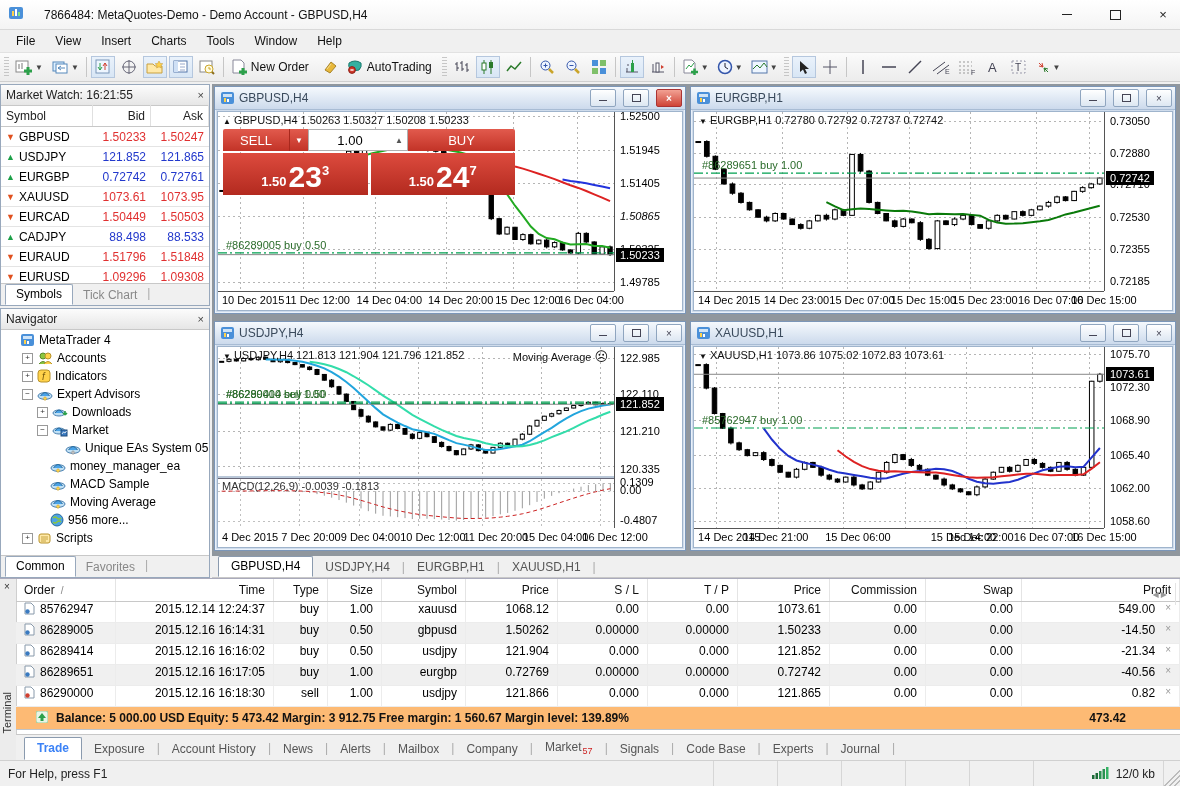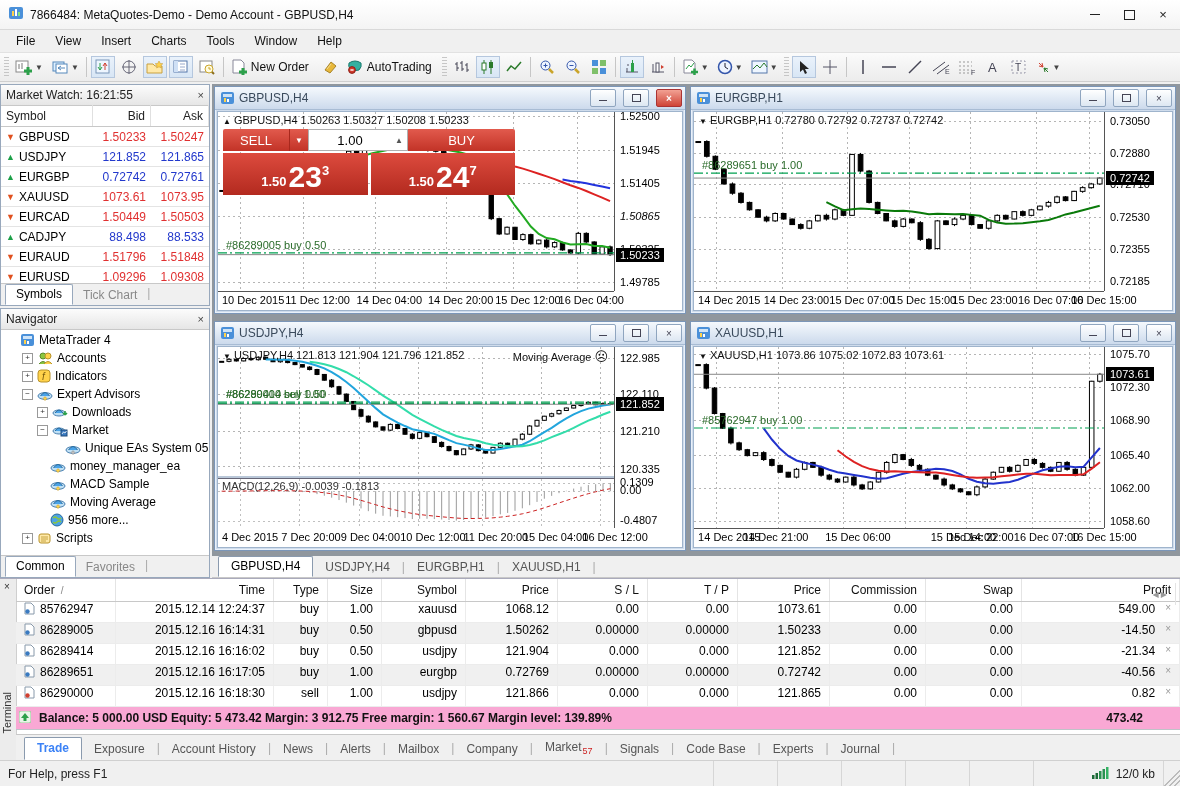--- a/index.html
+++ b/index.html
@@ -2,21 +2,21 @@
 <html><head>
 <meta charset="utf-8">
 <style>
   html,body{margin:0;padding:0;}
   body{width:1180px;height:786px;position:relative;overflow:hidden;
        font-family:"Liberation Sans","DejaVu Sans",sans-serif;font-size:12px;
        background:#f0f0f0;color:#000;-webkit-font-smoothing:antialiased;}
   .abs{position:absolute;}
   
   #titlebar{left:0;top:0;width:1180px;height:30px;background:linear-gradient(#ffffff,#f4f4f4);
-            border-bottom:1px solid #d9d9d9;display:flex;align-items:center;padding:0 0 0 8px;box-sizing:border-box;}
+            border-bottom:1px solid #d9d9d9;display:flex;align-items:center;padding:0 0 0 8px;box-sizing:border-box;gap:14px;}
   #titlebar .ttl{margin-left:6px;font-size:12px;color:#111;}
   #titlebar .spacer{flex:1;}
   .cap-btn{width:34px;height:28px;display:flex;align-items:center;justify-content:center;color:#222;font-size:13px;}
   .cap-min i{display:block;width:10px;height:1px;background:#222;}
   .cap-max i{display:block;width:9px;height:8px;border:1px solid #222;}
   
   #menubar{left:0;top:30px;width:1180px;height:23px;background:#f0f0f0;display:flex;align-items:center;padding-left:6px;box-sizing:border-box;border-bottom:1px solid #e2e2e2;}
   .menu-item{padding:3px 10px;color:#111;}
   
   #toolbar{left:0;top:53px;width:1180px;height:29px;background:linear-gradient(#fbfbfb,#ececec);
@@ -105,21 +105,21 @@
   #t-head{height:22px;border-bottom:1px solid #c8c8c8;color:#111;position:relative;}
   #t-head>div{padding:0 8px;height:100%;display:flex;align-items:center;justify-content:flex-end;border-right:1px solid #e4e4e4;box-sizing:border-box;}
   #t-head>div:first-child{justify-content:flex-start;gap:6px;}
   #t-head .scrl{position:absolute;right:3px;top:-18px;font-size:8px;color:#888;}
   .t-row{height:20px;border-bottom:1px solid #ececec;}
   .t-row:nth-child(even){background:#f0f0f0;}
   .t-row>div{padding:0 8px;display:flex;align-items:flex-start;justify-content:flex-end;height:100%;box-sizing:border-box;border-right:1px solid #ececec;}
   .t-row>div:first-child{justify-content:flex-start;gap:5px;}
   .t-row .profit-cell{gap:10px;}
   .row-x{color:#9a9a9a;font-size:10px;}
-  #t-summary{height:22px;background:#f9a8d4;display:flex;align-items:center;gap:8px;padding:0 3px;font-weight:bold;color:#111;border-bottom:1px solid #bfc3c8;}
+  #t-summary{height:22px;background:#fdba74;display:flex;align-items:center;gap:8px;padding:0 20px;font-weight:bold;color:#111;border-bottom:1px solid #bfc3c8;}
   #t-summary .pr{margin-left:auto;padding-right:34px;}
   #t-tabs{position:absolute;left:0;right:0;bottom:0;height:26px;background:#f0f0f0;border-top:1px solid #c8c8c8;display:flex;align-items:flex-end;padding-left:8px;box-sizing:border-box;}
   .tt{padding:3px 12px 4px;color:#555;position:relative;}
   .tt.active{background:#fff;border:1px solid #8a9aae;border-bottom:1px solid #fff;color:#3b82f6;font-weight:bold;border-radius:2px 2px 0 0;}
   .tt .bdg{color:#cc2222;font-size:9px;vertical-align:sub;margin-left:1px;}
   .tt-sep{color:#aaa;margin-bottom:5px;}
   
   #statusbar{left:0;top:760px;width:1180px;height:26px;background:#f0f0f0;border-top:1px solid #d0d0d0;
              display:flex;align-items:stretch;box-sizing:border-box;font-size:12px;color:#222;}
   .sb-cell{display:flex;align-items:center;padding:0 8px;border-right:1px solid #d6d6d6;box-sizing:border-box;}

